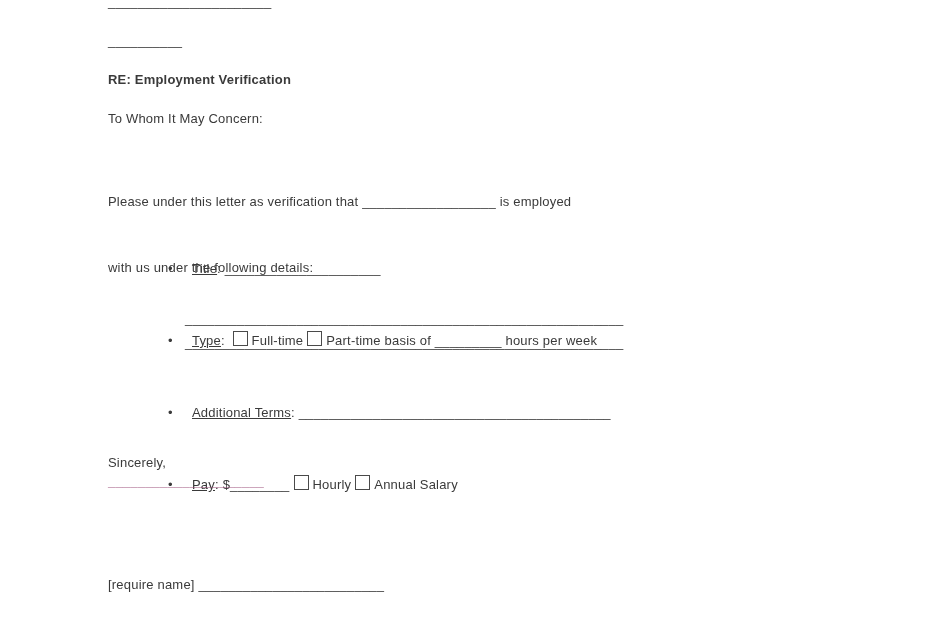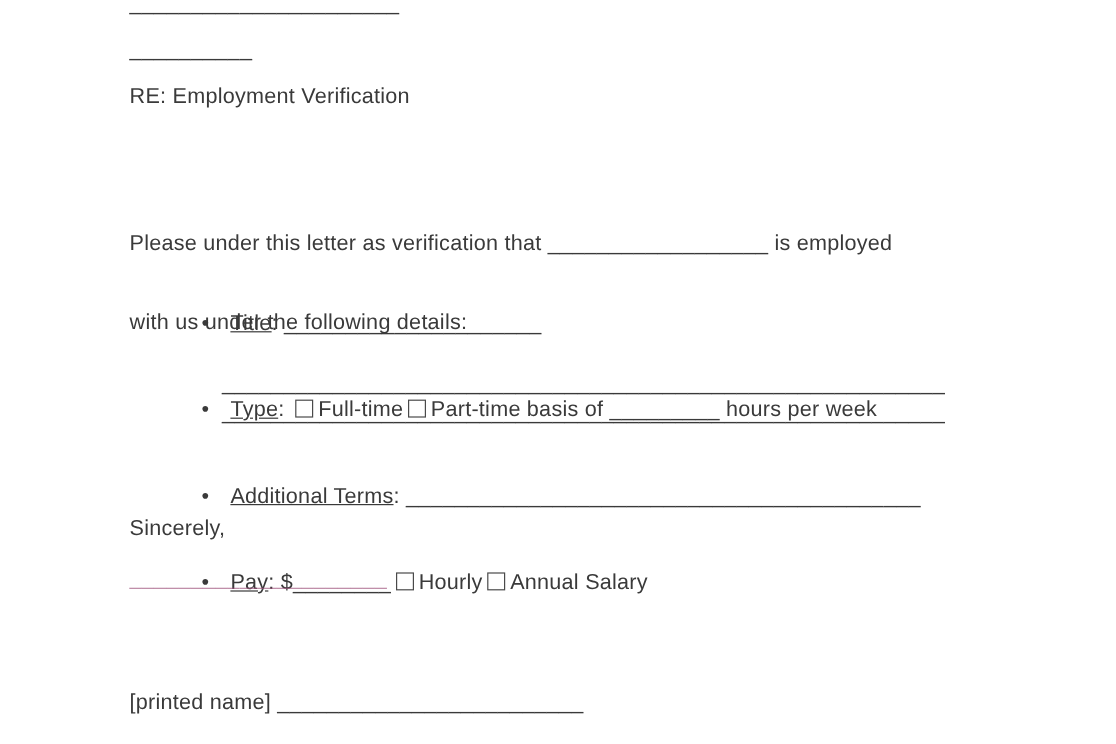--- a/index.html
+++ b/index.html
@@ -7,27 +7,27 @@
     padding: 0;
     background: #ffffff;
   }
   .page {
     position: relative;
     width: 930px;
     height: 620px;
     background: #ffffff;
     overflow: hidden;
     font-family: "Liberation Sans", sans-serif;
-    font-size: 18px;
+    font-size: 13px;
     letter-spacing: 0.2px;
     color: #3a3a3a;
     line-height: 22px;
   }
   .abs { position: absolute; left: 108px; white-space: pre; }
-  .bold { font-weight: normal; }
+  .bold { font-weight: bold; }
   .ul { text-decoration: underline; }
   .blank { white-space: pre; }
   .cb {
     display: inline-block;
     width: 13px;
     height: 13px;
     border: 1.5px solid #4a4a4a;
     margin: 0 4px;
     vertical-align: -1px;
     background: #ffffff;
@@ -42,40 +42,41 @@
 <body>
 
 <div class="page">
 
   <div class="abs" style="top:-9px">______________________</div>
 
   <div class="abs" style="top:30px">__________</div>
 
   <div class="abs bold" style="top:69px">RE: Employment Verification</div>
 
+  <div class="abs" style="top:108px">To Whom It May Concern:</div>
 
   <div class="abs" style="top:147px">
     <div><span>Please under this letter as verification that </span><span class="blank">__________________</span><span> is employed</span></div>
     <div>with us under the following details:</div>
   </div>
 
   <div class="abs bullets">
     <div class="bullet-row"><span class="marker">•</span><span class="ul">Title</span><span>: </span><span class="blank">_____________________</span></div>
     <div class="bullet-row"><span class="marker">•</span><span class="ul">Type</span><span>: </span><span class="cb"></span><span>Full-time</span><span class="cb"></span><span>Part-time basis of </span><span class="blank">_________</span><span> hours per week</span></div>
     <div class="bullet-row"><span class="marker">•</span><span class="ul">Additional Terms</span><span>: </span><span class="blank">__________________________________________</span></div>
     <div class="bullet-row"><span class="marker">•</span><span class="ul">Pay</span><span>: $</span><span class="blank">________</span><span class="cb"></span><span>Hourly</span><span class="cb"></span><span>Annual Salary</span></div>
   </div>
 
   <div class="abs cont-line" style="top:307px">___________________________________________________________</div>
 
   <div class="abs cont-line" style="top:331px">___________________________________________________________</div>
 
 
-  <div class="abs" style="top:429px">Sincerely,</div>
+  <div class="abs" style="top:452px">Sincerely,</div>
 
   <div class="abs signature">_____________________</div>
 
   <div class="abs" style="top:530px">
-    <div><span>[printed name] </span><span class="blank">_________________________</span></div>
+    <div><span>[require name] </span><span class="blank">_________________________</span></div>
     
   </div>
 
 </div>
 
 </body></html>

